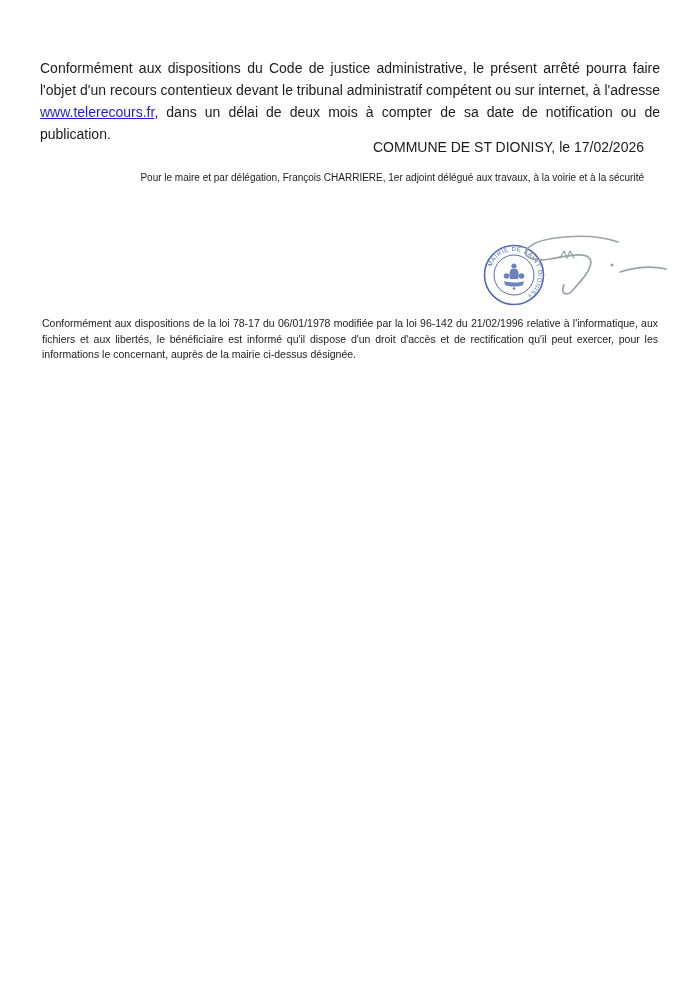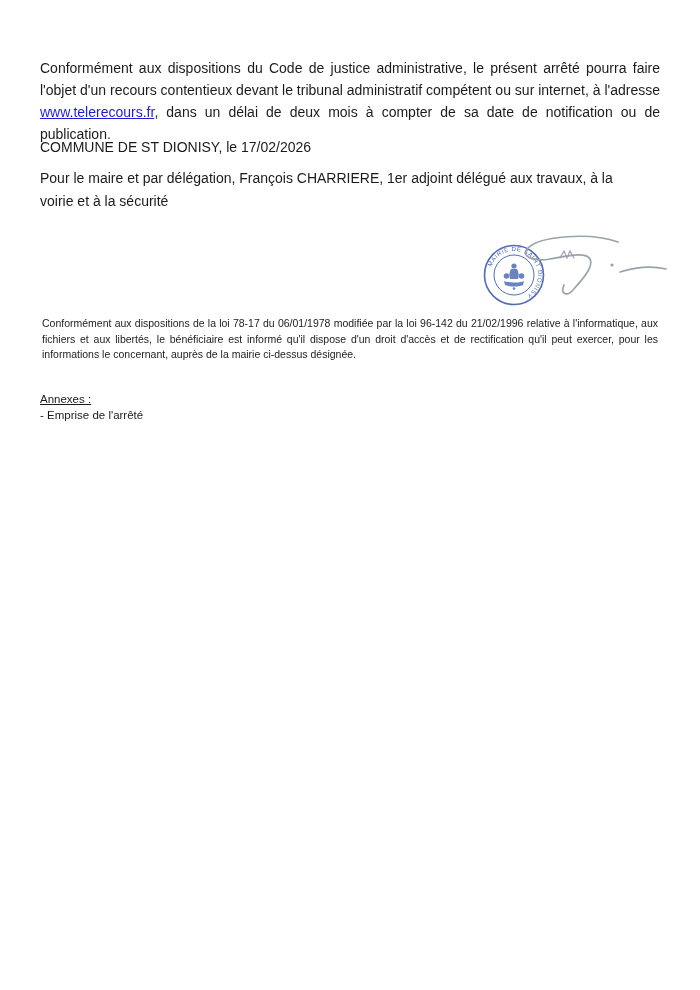--- a/index.html
+++ b/index.html
@@ -18,26 +18,27 @@
     margin:0;
   }
   .p-recourse a{
     color:#1f1ddd;
     text-decoration:underline;
     cursor:pointer;
   }
   .p-commune{
     position:absolute;left:40px;right:56px;top:137px;
     font-size:14px;line-height:20px;
-    text-align:left;
+    text-align:right;
     margin:0;
   }
   .p-delegation{
     position:absolute;left:40px;right:56px;top:167px;
-    font-size:14px;line-height:22.5px;
+    font-size:10px;line-height:22.5px;
+    text-align:right;
     margin:0;
   }
   .sig-block{
     position:absolute;left:470px;top:228px;width:200px;height:85px;
   }
   .sig-block svg{display:block;width:200px;height:85px;}
   .p-privacy{
     position:absolute;left:40px;right:40px;top:314px;
     font-size:10.5px;line-height:15.6px;
     text-align:justify;
@@ -90,18 +91,14 @@
         <path d="M 148 14 C 120 4 70 8 58 20 C 50 28 62 34 80 31 C 102 27 116 24 120 31 C 124 39 112 52 103 62 C 97 69 90 66 94 57"></path>
         <path d="M 90 30 l 4 -7 l 3 7 l 3 -7 l 4 7" stroke-width="1.2"></path>
         <circle cx="142" cy="37" r="1.6" fill="#9aa2ab" stroke="none"></circle>
         <path d="M 150 44 C 166 39 183 38 196 41"></path>
       </g>
     </svg>
   </div>
 
   <p class="p-privacy">Conformément aux dispositions de la loi 78-17 du 06/01/1978 modifiée par la loi 96-142 du 21/02/1996 relative à l'informatique, aux fichiers et aux libertés, le bénéficiaire est informé qu'il dispose d'un droit d'accès et de rectification qu'il peut exercer, pour les informations le concernant, auprès de la mairie ci-dessus désignée.</p>
 
-  <div class="annexes">
-    <p class="annexes-heading">Annexes :</p>
-    <p class="annexes-item">- Emprise de l'arrêté</p>
-  </div>
 
 </div>
 
 </body></html>

